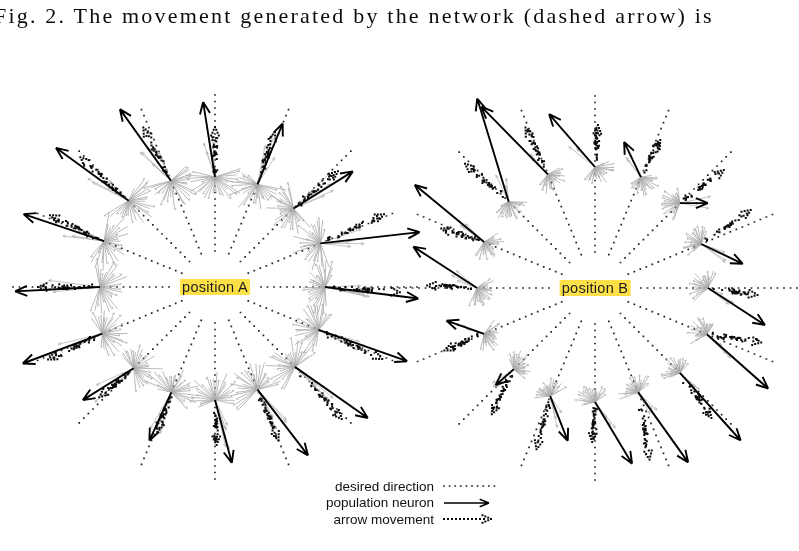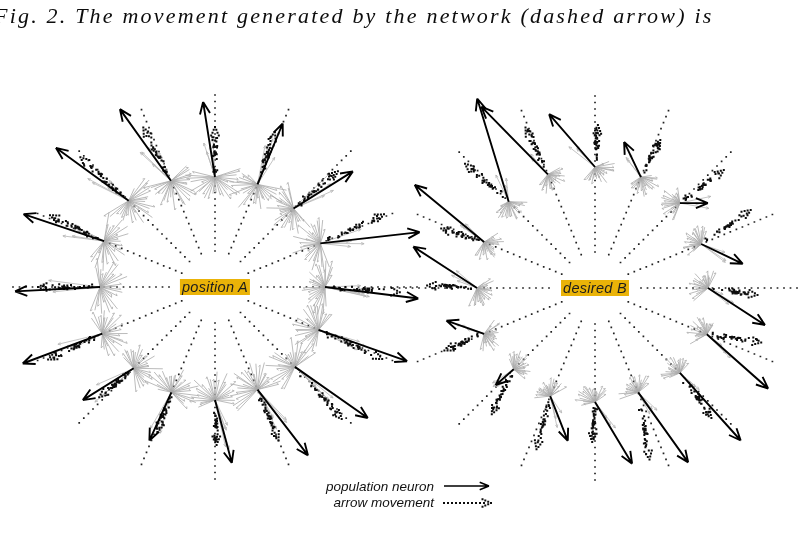--- a/index.html
+++ b/index.html
@@ -1,22 +1,22 @@
 <!DOCTYPE html>
 <html><head>
 <meta charset="utf-8">
 <style>
   html,body{margin:0;padding:0;background:#ffffff;}
   #page{position:relative;width:799px;height:551px;background:#fff;overflow:hidden;
-        font-family:"Liberation Sans",sans-serif;font-style:italic;}
+        font-family:"Liberation Sans",sans-serif;}
   .caption{position:absolute;top:3px;left:-6px;white-space:nowrap;
            font-family:"Liberation Serif",serif;font-size:22px;letter-spacing:2.2px;color:#0c0c0c;}
   #fig{position:absolute;left:0;top:0;}
   .plot-label{position:absolute;transform:translate(-50%,-50%);font-size:14.5px;
-              color:#1d1d1d;letter-spacing:.3px;background:#eab308;padding:0 2px;}
+              color:#1d1d1d;letter-spacing:.3px;background:#fde047;padding:0 2px;}
   .legend{position:absolute;top:478px;left:0;width:499px;}
   .legend-row{display:flex;justify-content:flex-end;align-items:center;height:16.6px;gap:7px;}
   .legend-label{font-size:13.5px;color:#111;}
   .legend-sym{width:58px;height:14px;flex:0 0 58px;}
 </style>
 </head>
 <body>
 
 <div id="page">
   <div class="caption">Fig. 2. The movement generated by the network (dashed arrow) is</div>
@@ -178,23 +178,29 @@
       <path d="M679.9 372.9L699.2 389.5M699.2 389.5L697.8 386.6M699.2 389.5L696.2 388.5M679.9 372.9L695.3 389.5M695.3 389.5L694.2 386.5M695.3 389.5L692.3 388.2M679.9 372.9L695.6 386.7M695.6 386.7L694.2 383.8M695.6 386.7L692.6 385.6" stroke="#b5b5b5" stroke-width="0.8" fill="none"></path>
       <path d="M699.5 402.6l.01 0M694.7 391.6l.01 0M704.6 408.8l.01 0M704.2 407.7l.01 0M707.7 414.3l.01 0M690.0 386.2l.01 0M691.2 390.3l.01 0M694.3 391.4l.01 0M701.1 403.8l.01 0M699.3 398.2l.01 0M691.5 385.6l.01 0M698.4 394.1l.01 0M683.2 383.1l.01 0M698.4 397.6l.01 0M708.8 412.0l.01 0M701.5 403.8l.01 0M710.0 412.0l.01 0M708.8 411.7l.01 0M709.6 412.3l.01 0M706.0 412.3l.01 0M699.3 395.6l.01 0M706.6 412.0l.01 0M702.2 399.6l.01 0M691.6 393.0l.01 0M699.3 397.1l.01 0M689.6 386.8l.01 0M696.5 396.7l.01 0M699.2 400.2l.01 0M697.9 397.0l.01 0M696.0 397.5l.01 0M700.7 400.2l.01 0M695.6 396.7l.01 0M696.7 399.0l.01 0M695.7 395.9l.01 0M697.4 399.4l.01 0M711.4 417.9l.01 0M710.8 414.9l.01 0M708.7 416.3l.01 0M710.2 411.8l.01 0M706.1 414.7l.01 0M709.6 408.8l.01 0M703.4 413.1l.01 0" stroke="#0d0d0d" stroke-width="2" fill="none" stroke-linecap="square"></path>
       <path d="M679.9 372.9L740.7 440.5M740.7 440.5L736.5 428.2M740.7 440.5L729.0 435.0" stroke="#000000" stroke-width="1.9" fill="none"></path>
       <path d="M706.8 334.3L712.8 325.2L710.5 325.8M706.8 334.3L713.4 322.9M706.8 334.3L711.2 323.9L709.1 324.9M706.8 334.3L709.4 323.5M706.8 334.3L707.2 323.7L705.6 325.3M706.8 334.3L706.6 323.0M706.8 334.3L703.3 317.7L702.2 319.7M706.8 334.3L702.6 322.1M706.8 334.3L699.7 318.5L699.0 320.7M706.8 334.3L697.2 317.2M706.8 334.3L700.7 327.0L700.6 329.3M706.8 334.3L692.8 321.4M706.8 334.3L697.2 326.5L697.6 328.8M706.8 334.3L690.5 325.5M706.8 334.3L691.0 328.9L692.1 330.9M706.8 334.3L697.9 331.7M706.8 334.3L686.9 332.3L688.4 334.0M706.8 334.3L696.1 334.5M706.8 334.3L694.9 335.7L696.7 337.0M706.8 334.3L697.3 336.8M706.8 334.3L695.6 339.8L697.8 340.4M706.8 334.3L690.1 343.9" stroke="#a9a9a9" stroke-width="0.8" fill="none"></path>
       <path d="M706.8 334.3L725.9 353.3M725.9 353.3L724.7 350.4M725.9 353.3L723.0 352.1M706.8 334.3L730.2 357.8M730.2 357.8L729.0 354.9M730.2 357.8L727.2 356.6M706.8 334.3L721.8 345.5M721.8 345.5L720.2 342.7M721.8 345.5L718.7 344.7" stroke="#b5b5b5" stroke-width="0.8" fill="none"></path>
       <path d="M721.6 337.9l.01 0M753.3 341.2l.01 0M723.9 337.7l.01 0M717.4 336.2l.01 0M720.6 336.9l.01 0M712.8 332.7l.01 0M748.8 338.1l.01 0M724.2 334.5l.01 0M756.7 339.2l.01 0M725.8 336.7l.01 0M745.2 340.8l.01 0M745.4 339.4l.01 0M718.4 337.3l.01 0M712.7 334.2l.01 0M732.1 336.7l.01 0M737.0 339.9l.01 0M726.1 335.1l.01 0M739.9 338.1l.01 0M757.1 339.9l.01 0M733.3 337.5l.01 0M736.3 338.8l.01 0M723.5 339.3l.01 0M738.4 337.8l.01 0M717.7 337.8l.01 0M742.4 341.5l.01 0M725.3 337.1l.01 0M730.1 337.1l.01 0M731.3 337.7l.01 0M741.3 339.9l.01 0M731.6 338.8l.01 0M740.2 338.1l.01 0M738.0 338.0l.01 0M734.3 337.0l.01 0M737.4 338.3l.01 0M735.8 338.7l.01 0M761.2 342.4l.01 0M758.6 340.8l.01 0M758.2 343.3l.01 0M756.0 339.1l.01 0M755.2 344.1l.01 0M753.3 337.4l.01 0M752.2 344.9l.01 0" stroke="#0d0d0d" stroke-width="2" fill="none" stroke-linecap="square"></path>
       <path d="M706.8 334.3L768.2 388.6M768.2 388.6L762.6 376.9M768.2 388.6L755.9 384.5" stroke="#000000" stroke-width="1.9" fill="none"></path>
     </svg>
 
   <span class="plot-label" id="labelA" style="left: 215px; top: 287px;">position A</span>
-  <span class="plot-label" id="labelB" style="left: 595px; top: 288px;">desired B</span>
+  <span class="plot-label" id="labelB" style="left: 595px; top: 288px;">position B</span>
 
   <div class="legend">
+    <div class="legend-row">
+      <span class="legend-label">desired direction</span>
+      <svg class="legend-sym" viewBox="0 0 58 14" xmlns="http://www.w3.org/2000/svg">
+          <path d="M3.0 7.0l.01 0M8.6 7.0l.01 0M14.2 7.0l.01 0M19.8 7.0l.01 0M25.4 7.0l.01 0M31.0 7.0l.01 0M36.6 7.0l.01 0M42.2 7.0l.01 0M47.8 7.0l.01 0M53.4 7.0l.01 0" stroke="#222222" stroke-width="1.7" fill="none" stroke-linecap="square"></path>
+        </svg>
+    </div>
     <div class="legend-row">
       <span class="legend-label">population neuron</span>
       <svg class="legend-sym" viewBox="0 0 58 14" xmlns="http://www.w3.org/2000/svg">
           <path d="M3.0 7.0L48.0 7.0M48.0 7.0L38.7 3.3M48.0 7.0L38.7 10.7" stroke="#000000" stroke-width="1.6" fill="none"></path>
         </svg>
     </div>
     <div class="legend-row">
       <span class="legend-label">arrow movement</span>
       <svg class="legend-sym" viewBox="0 0 58 14" xmlns="http://www.w3.org/2000/svg">
           <path d="M3.0 7.0l.01 0M7.0 7.0l.01 0M11.0 7.0l.01 0M15.0 7.0l.01 0M19.0 7.0l.01 0M23.0 7.0l.01 0M27.0 7.0l.01 0M31.0 7.0l.01 0M35.0 7.0l.01 0M39.0 7.0l.01 0M43.0 7.0l.01 0M50.0 7.0l.01 0M47.2 5.7l.01 0M47.2 8.3l.01 0M44.3 4.5l.01 0M44.3 9.5l.01 0M41.5 3.2l.01 0M41.5 10.8l.01 0" stroke="#0d0d0d" stroke-width="2" fill="none" stroke-linecap="square"></path>

